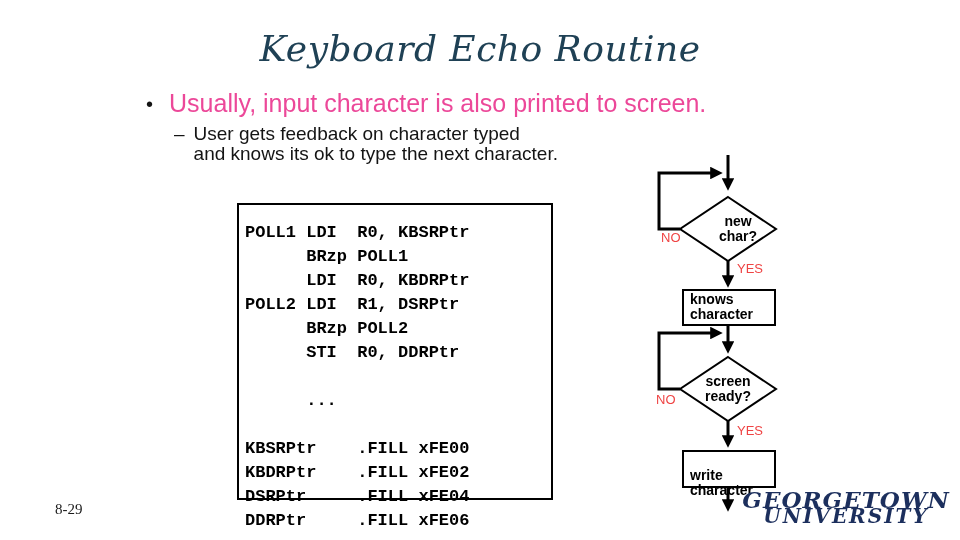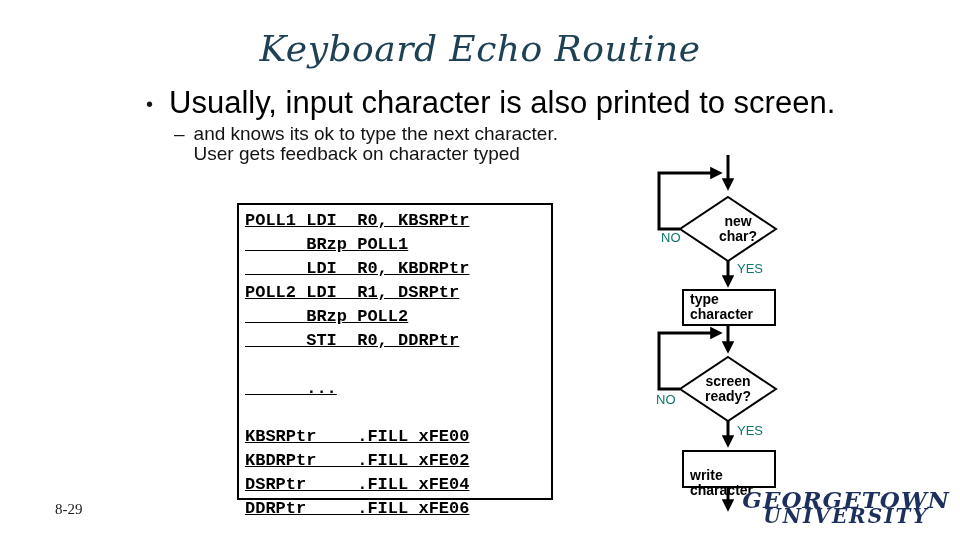--- a/index.html
+++ b/index.html
@@ -9,40 +9,40 @@
   }
   
   .title {
     position:absolute; top:28px; left:0; width:100%;
     text-align:center; font-family:"DejaVu Serif", serif; font-style:italic;
     font-size:36px; color:#1f4155; letter-spacing:0.5px;
   }
   
   .bullet-row { position:absolute; left:146px; top:88px; display:flex; }
   .bullet-glyph { font-size:20px; line-height:32px; margin-right:16px; color:#141414; }
-  .bullet-text { font-size:31px; line-height:30px; color:#000000; }
+  .bullet-text { font-size:25px; line-height:30px; color:#ec4899; }
   .sub-row { position:absolute; left:174px; top:124px; display:flex; }
   .dash-glyph { font-size:19px; line-height:20px; margin-right:9px; color:#141414; }
   .sub-text { font-size:19px; line-height:20px; color:#141414; }
   
   .code-box {
     position:absolute; left:237px; top:203px; width:316px; height:297px;
     border:2px solid #000; box-sizing:border-box; background:#fff;
   }
   .code-box pre {
-    margin:0; padding:4px 0 0 6px;
+    margin:0; padding:16px 0 0 6px;
     font-family:"Liberation Mono", monospace; font-weight:bold;
-    font-size:17px; line-height:24px; color:#000; white-space:pre;text-decoration:underline;
+    font-size:17px; line-height:24px; color:#000; white-space:pre;
   }
   
   .flow { position:absolute; left:630px; top:140px; width:200px; height:392px; }
   .flow svg { position:absolute; left:0; top:0; }
   .flow-label { position:absolute; font-weight:bold; font-size:14px; line-height:15px; color:#000; }
   .diamond-label { text-align:center; width:80px; }
-  .branch-label { position:absolute; font-weight:normal; font-size:13px; color:#0f766e; }
+  .branch-label { position:absolute; font-weight:normal; font-size:13px; color:#ef4444; }
   
   .page-num {
     position:absolute; left:55px; top:501px;
     font-family:"Liberation Serif", serif; font-size:15px; color:#1a1a1a;
   }
   .logo {
     position:absolute; right:8px; top:491px; width:212px; text-align:center;
     font-family:"DejaVu Serif", serif; font-style:italic; font-weight:bold;
     color:#1c2f5d;
     margin-left:40px;
@@ -58,22 +58,22 @@
   <div class="title">Keyboard Echo Routine</div>
 
   <div class="bullet-row">
     <span class="bullet-glyph">•</span>
     <span class="bullet-text">Usually, input character is also printed to screen.</span>
   </div>
 
   <div class="sub-row">
     <span class="dash-glyph">–</span>
     <span class="sub-text">
+      <div>User gets feedback on character typed</div>
       <div>and knows its ok to type the next character.</div>
-      <div>User gets feedback on character typed</div>
     </span>
   </div>
 
   <div class="code-box">
     <pre>POLL1 LDI  R0, KBSRPtr
       BRzp POLL1
       LDI  R0, KBDRPtr
 POLL2 LDI  R1, DSRPtr
       BRzp POLL2
       STI  R0, DDRPtr
@@ -115,21 +115,21 @@
     </svg>
 
     <div class="flow-label diamond-label" style="left:68px; top:74px;">
       <div>new</div>
       <div>char?</div>
     </div>
     <div class="branch-label" style="left:31px; top:90px;">NO</div>
     <div class="branch-label" style="left:107px; top:121px;">YES</div>
 
     <div class="flow-label" style="left:60px; top:152px;">
-      <div>type</div>
+      <div>knows</div>
       <div>character</div>
     </div>
 
     <div class="flow-label diamond-label" style="left:58px; top:234px;">
       <div>screen</div>
       <div>ready?</div>
     </div>
     <div class="branch-label" style="left:26px; top:252px;">NO</div>
     <div class="branch-label" style="left:107px; top:283px;">YES</div>
 

